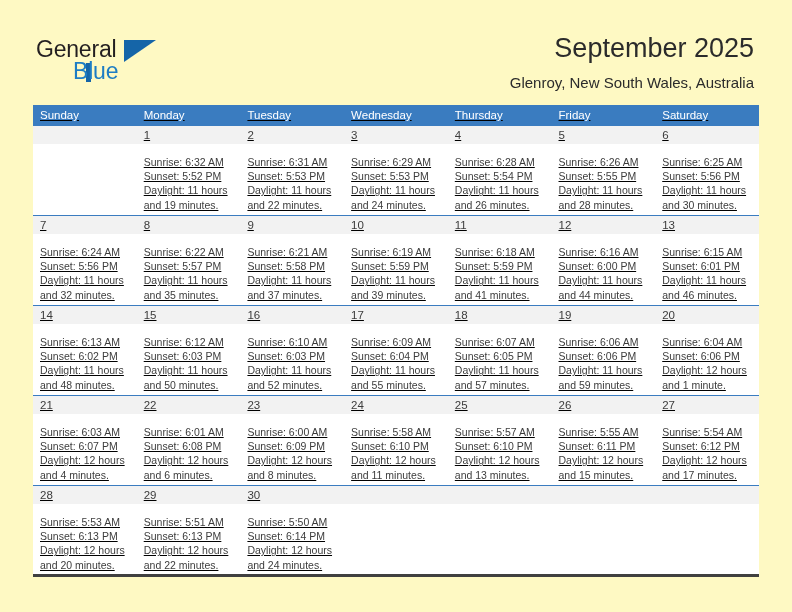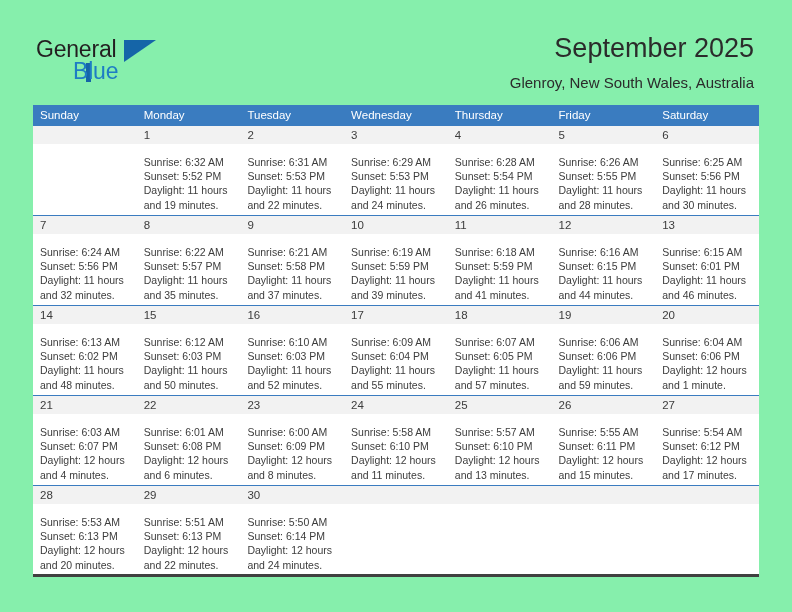--- a/index.html
+++ b/index.html
@@ -5,21 +5,21 @@
   * { box-sizing: border-box; }
   html, body {
     margin: 0; padding: 0;
     width: 792px; height: 612px;
     background: #ffffff;
     font-family: "Liberation Sans", sans-serif;
   }
   .page {
     position: relative;
     width: 792px; height: 612px;
-    background: #86efac;
+    background: #fef9c3;
     overflow: hidden;
   }
 
   
   .header {
     position: absolute;
     left: 0; top: 0;
     width: 792px; height: 100px;
   }
   .logo {
@@ -78,20 +78,21 @@
     white-space: nowrap;
   }
 
   
   .calendar {
     position: absolute;
     left: 33px; top: 105px;
     width: 726px;
     border-collapse: collapse;
     table-layout: fixed;
+    text-decoration: underline;
   }
   .calendar th {
     background: #3a7cc0;
     color: #ffffff;
     font-size: 11.5px;
     font-weight: normal;
     text-align: left;
     padding: 4px 0 4px 7px;
     height: 19px;
     border: none;
@@ -261,21 +262,21 @@
               <div>Sunrise: 6:18 AM</div>
               <div>Sunset: 5:59 PM</div>
               <div>Daylight: 11 hours</div>
               <div>and 41 minutes.</div>
             </div>
           </td>
           <td class="">
             <span class="daynum">12</span>
             <div class="info">
               <div>Sunrise: 6:16 AM</div>
-              <div>Sunset: 6:15 PM</div>
+              <div>Sunset: 6:00 PM</div>
               <div>Daylight: 11 hours</div>
               <div>and 44 minutes.</div>
             </div>
           </td>
           <td class="">
             <span class="daynum">13</span>
             <div class="info">
               <div>Sunrise: 6:15 AM</div>
               <div>Sunset: 6:01 PM</div>
               <div>Daylight: 11 hours</div>

